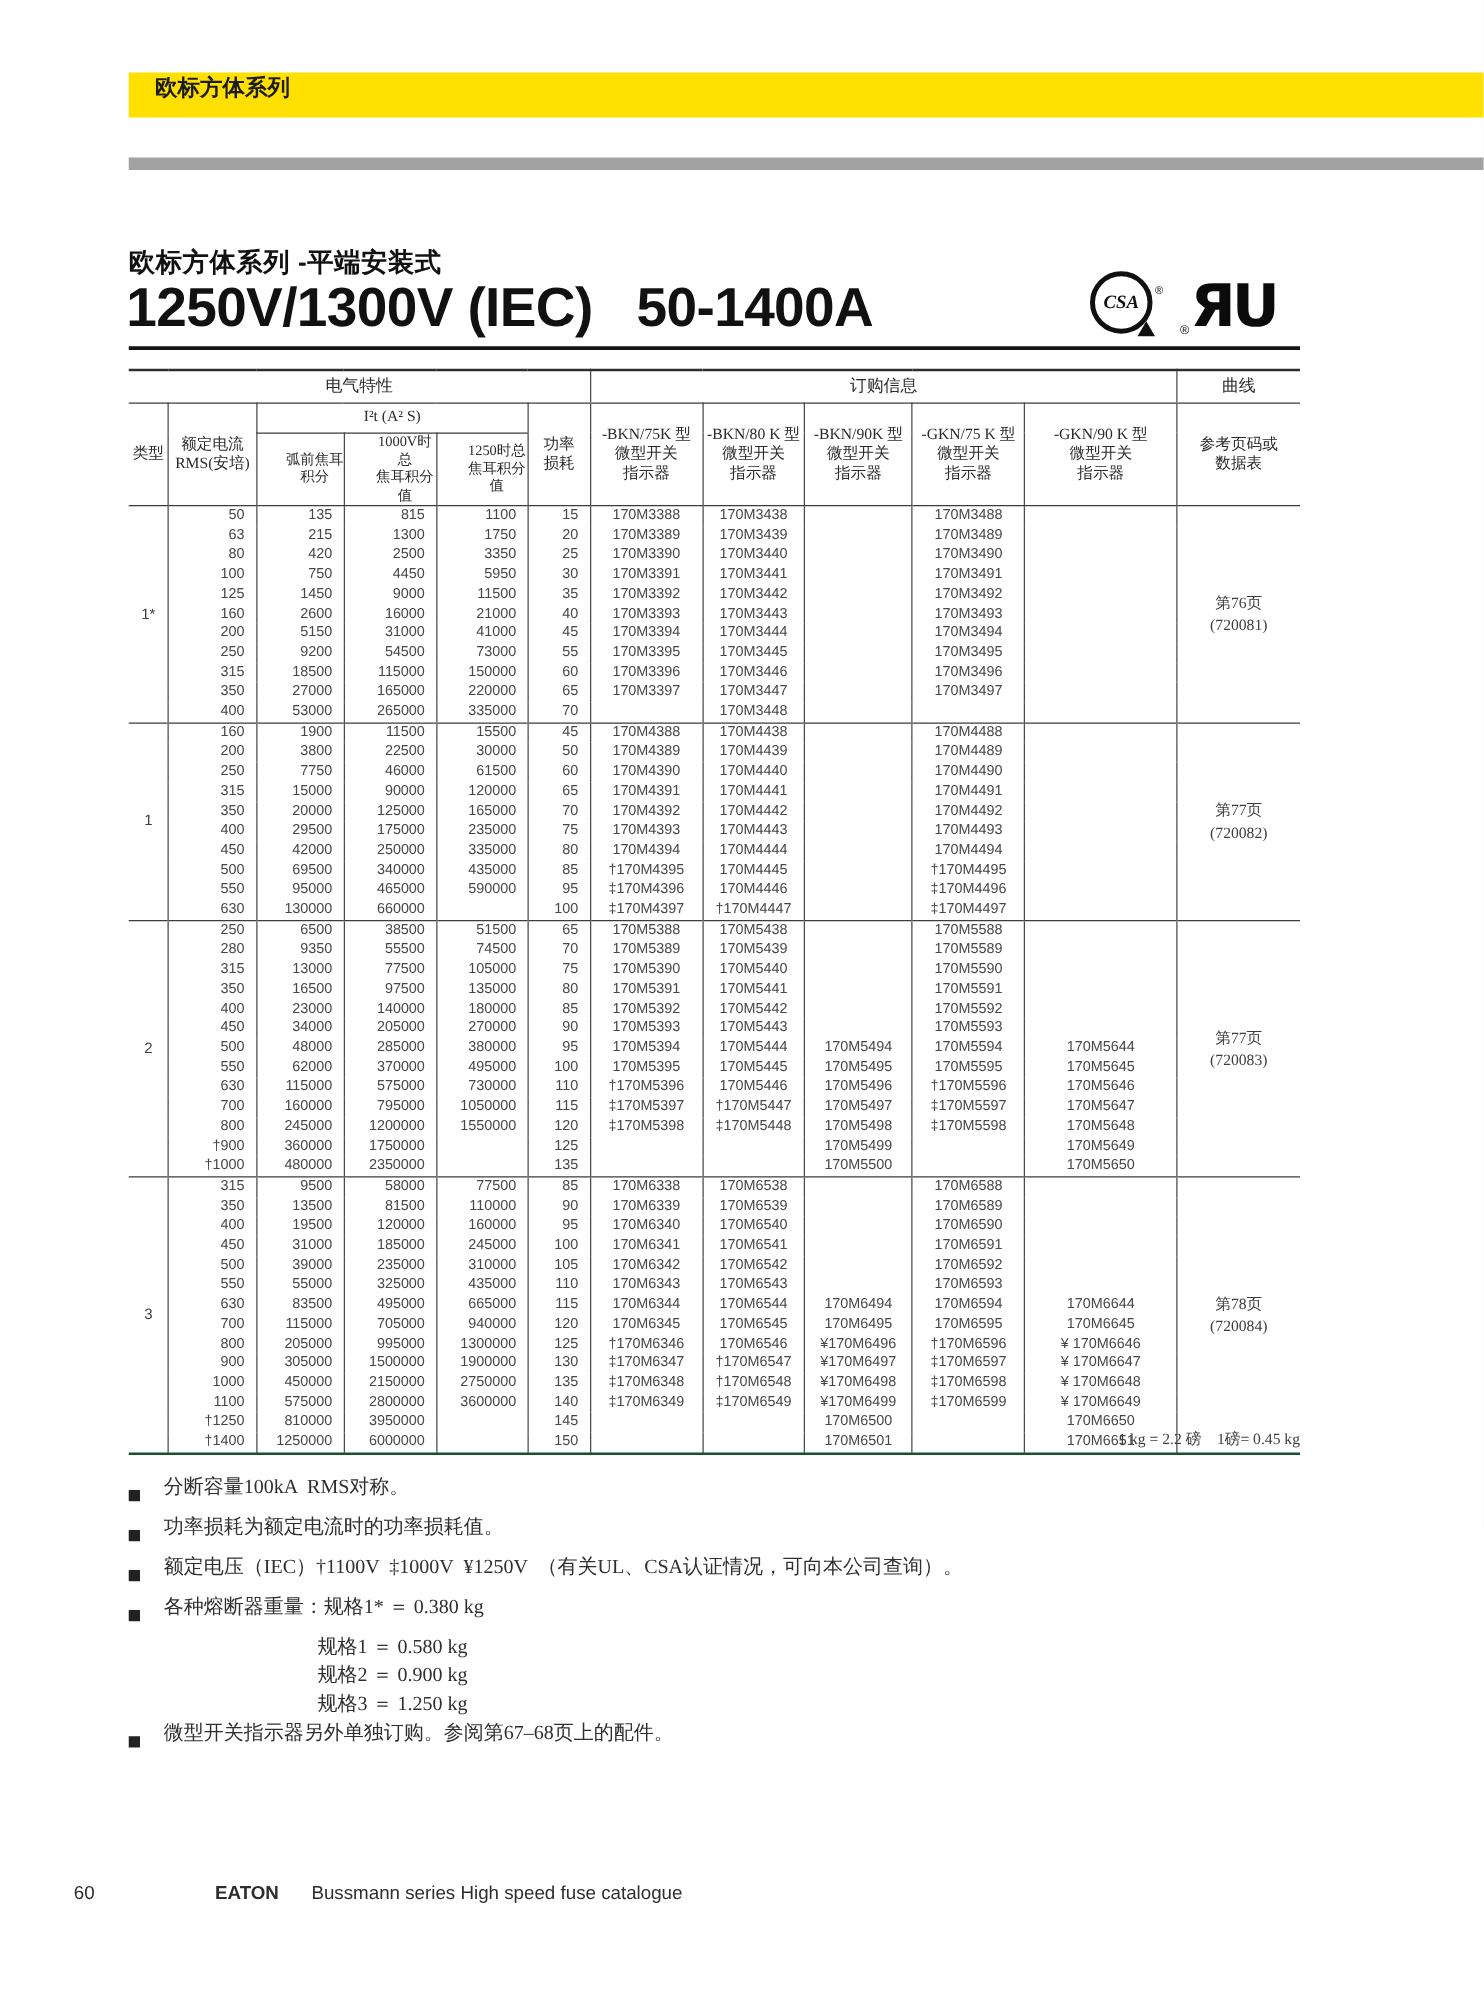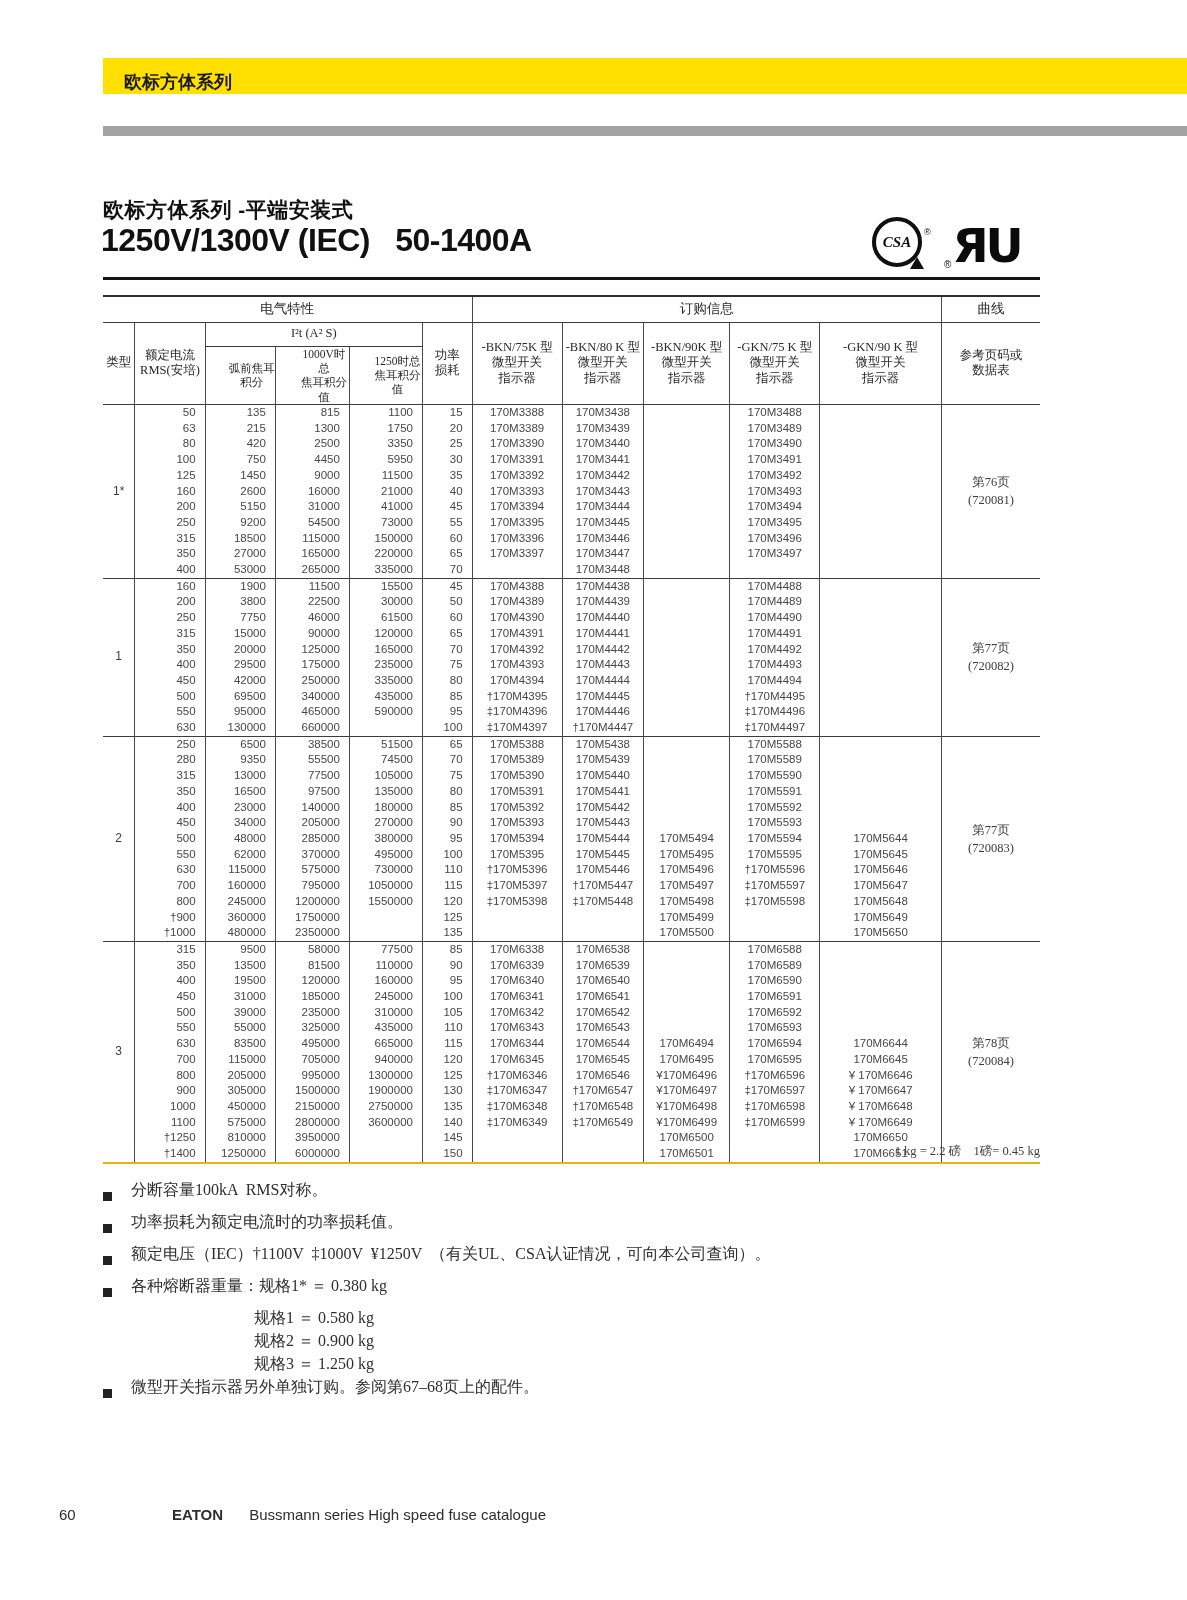--- a/index.html
+++ b/index.html
@@ -5,57 +5,57 @@
   * { margin:0; padding:0; box-sizing:border-box; }
   body { background:#e8e8e8; }
   .page {
     position:relative; width:1187px; height:1600px; margin:0 auto;
     background:#ffffff; overflow:hidden;
     font-family:"Liberation Sans", sans-serif; color:#333;
   }
   
   .series-banner {
     position:absolute; left:103px; right:0; top:58px; height:36px;
-    background:#ffe000; display:flex; align-items:flex-end;
+    background:#ffe000; display:flex; align-items:flex-start;
   }
   .series-banner span {
     padding-left:21px; font-size:18px; font-weight:bold; color:#1c1c1c;
     font-family:"Liberation Sans", sans-serif;
   }
   .gray-bar { position:absolute; left:103px; right:0; top:126px; height:10px; background:#a2a2a2; }
 
   
   .subtitle {
     position:absolute; left:103px; top:196px; font-family:Liberation Sans, sans-serif;
     font-weight:bold; font-size:21px; color:#111; letter-spacing:0.5px;
   }
   .main-title {
     position:absolute; left:101px; top:222px; font-family:"Liberation Sans", sans-serif;
-    font-weight:bold; font-size:32px; color:#111; letter-spacing:-0.5px; white-space:pre;
+    font-weight:bold; font-size:44px; color:#111; letter-spacing:-0.5px; white-space:pre;
   }
   .title-rule { position:absolute; left:103px; top:277px; width:937px; height:3px; background:#151515; }
 
   .logos { position:absolute; top:214px; left:872px; width:168px; height:58px; display:flex; align-items:center; gap:14px;text-align:right; }
   .csa-wrap { position:relative; width:58px; height:56px; }
   .csa-circle {
     position:absolute; left:0; top:2px; width:50px; height:50px; border:4px solid #101010; border-radius:50%;
     display:flex; align-items:center; justify-content:center;
     font-family:"Liberation Serif", serif; font-style:italic; font-weight:bold; font-size:15px; color:#101010;
   }
   .csa-tri { position:absolute; left:38px; top:42px; width:0; height:0; border-left:7px solid transparent; border-right:7px solid transparent; border-bottom:12px solid #101010; }
   .csa-reg { position:absolute; left:52px; top:12px; font-size:9px; color:#101010; }
   .ul-wrap { position:relative; height:58px; display:flex; align-items:flex-end; }
   .ul-reg { font-size:10px; color:#101010; margin-right:1px; margin-bottom:2px; }
   .ul-mark { font-family:"DejaVu Sans", sans-serif; font-weight:bold; font-size:47px; line-height:52px; color:#0b0b0b; letter-spacing:-3px; }
 
   
   table.spec {
     position:absolute; left:103px; top:295px; width:937px;
     border-collapse:collapse; table-layout:fixed;
-    border-top:2px solid #2e2e2e; border-bottom:2px solid #eab308;
+    border-top:2px solid #2e2e2e; border-bottom:2px solid #14532d;
   }
   table.spec th, table.spec td { font-weight:normal; }
   thead th {
     font-family:"Liberation Serif", serif; font-weight:bold; font-size:12.5px; color:#2a2a2a;
     text-align:center; vertical-align:middle; white-space:pre-line; line-height:1.25;
     border-bottom:1.5px solid #3c3c3c;
   }
   thead tr.h1 th { height:26px; font-size:13.5px; }
   thead tr.h2 th.i2t { height:24px; }
   thead tr.h3 th { height:36px; font-size:11.5px;padding-left:23px; }

